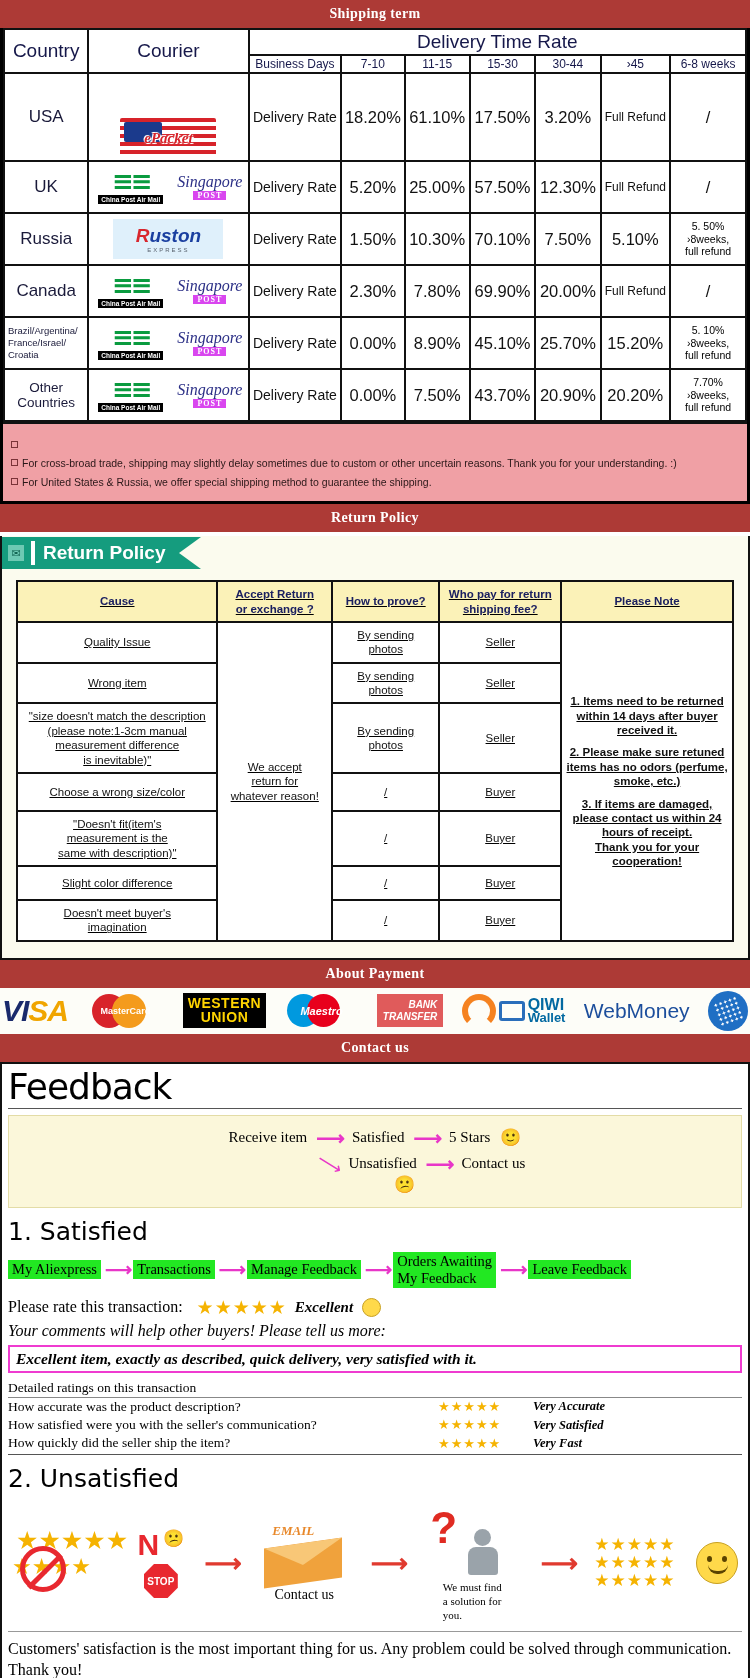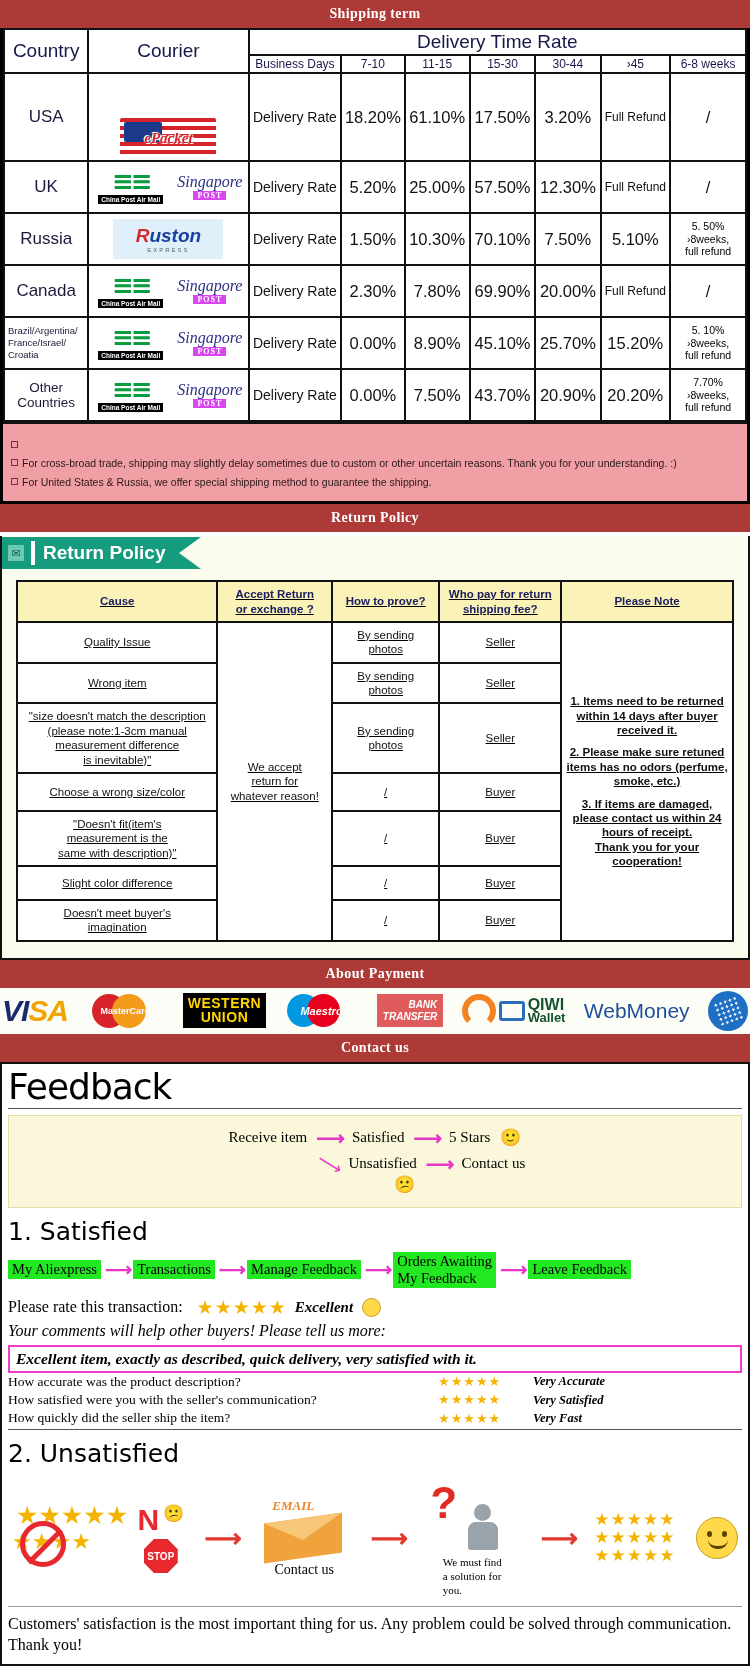--- a/index.html
+++ b/index.html
@@ -122,21 +122,21 @@
   .wu{background:#000;color:#ffd400;font-weight:bold;font-size:14px;line-height:.98;text-align:center;padding:4px 5px;letter-spacing:.5px;font-family:"Liberation Sans",sans-serif;}
   .maestro{position:relative;width:74px;height:38px;}
   .maestro .c1,.maestro .c2{position:absolute;top:2px;width:33px;height:33px;border-radius:50%;}
   .maestro .c1{left:2px;background:#0099df;}
   .maestro .c2{left:22px;background:#e8001c;}
   .maestro .t{position:absolute;inset:0;display:flex;align-items:center;justify-content:center;color:#fff;font-size:11px;font-style:italic;font-weight:bold;z-index:3;}
   .bank{background:#e05b5b;color:#fff;font-style:italic;font-weight:bold;font-size:10px;line-height:1.15;padding:5px 6px;text-align:right;}
   .qiwi{display:flex;align-items:center;gap:3px;}
   .qiwi-q{width:34px;height:34px;border:6px solid #f58220;border-radius:50%;border-bottom-color:transparent;}
   .qiwi-w{width:26px;height:20px;border:3px solid #2a6ebb;border-radius:3px;}
-  .qiwi-t{color:#14532d;font-weight:bold;font-size:16px;line-height:.95;font-family:"Liberation Sans",sans-serif;}
+  .qiwi-t{color:#0369a1;font-weight:bold;font-size:16px;line-height:.95;font-family:"Liberation Sans",sans-serif;}
   .qiwi-t small{font-size:13px;display:block;}
   .webmoney{color:#1c4e9c;font-size:21px;font-family:"Liberation Sans",sans-serif;}
   .wmblue{width:40px;height:40px;border-radius:50%;background:#1f6fc4;position:relative;overflow:hidden;}
   .wmblue:after{content:"";position:absolute;left:8px;top:8px;width:24px;height:24px;
     background-image:radial-gradient(#fff 1.2px, transparent 1.3px);background-size:5px 5px;transform:rotate(-20deg);}
 
   
   .fb{ border:2px solid #111; background:#fff; padding:4px 6px 8px; }
   .fb-title{ font-size:36px; font-family:"DejaVu Sans",sans-serif; letter-spacing:-1px; line-height:1.05; }
   .hr{ border:0; border-top:1px solid #555; margin:2px 0 6px; }
@@ -540,20 +540,21 @@
     <div class="rate-line">
       <span>Please rate this transaction:</span>
       <span class="stars">★★★★★</span>
       <span class="excellent">Excellent</span>
       <span class="smiley"></span>
     </div>
 
     <div class="cmt">Your comments will help other buyers! Please tell us more:</div>
     <div class="cmt-box">Excellent item, exactly as described, quick delivery, very satisfied with it.</div>
 
+    <div class="det-title">Detailed ratings on this transaction</div>
     <div class="det-row">
       <span class="q">How accurate was the product description?</span>
       <span class="s">★★★★★</span>
       <span class="v">Very Accurate</span>
     </div>
     <div class="det-row">
       <span class="q">How satisfied were you with the seller's communication?</span>
       <span class="s">★★★★★</span>
       <span class="v">Very Satisfied</span>
     </div>

